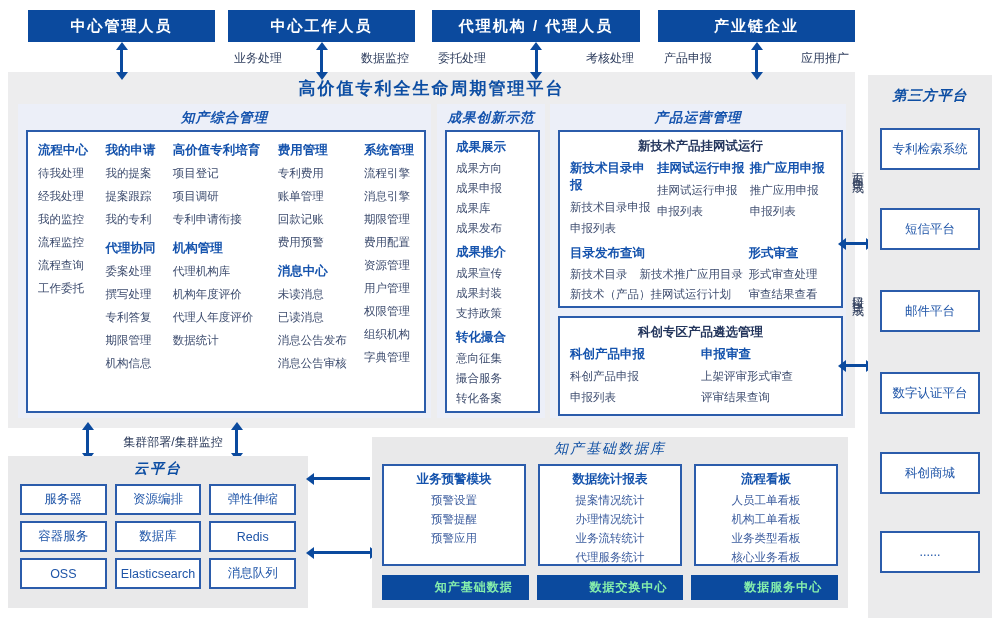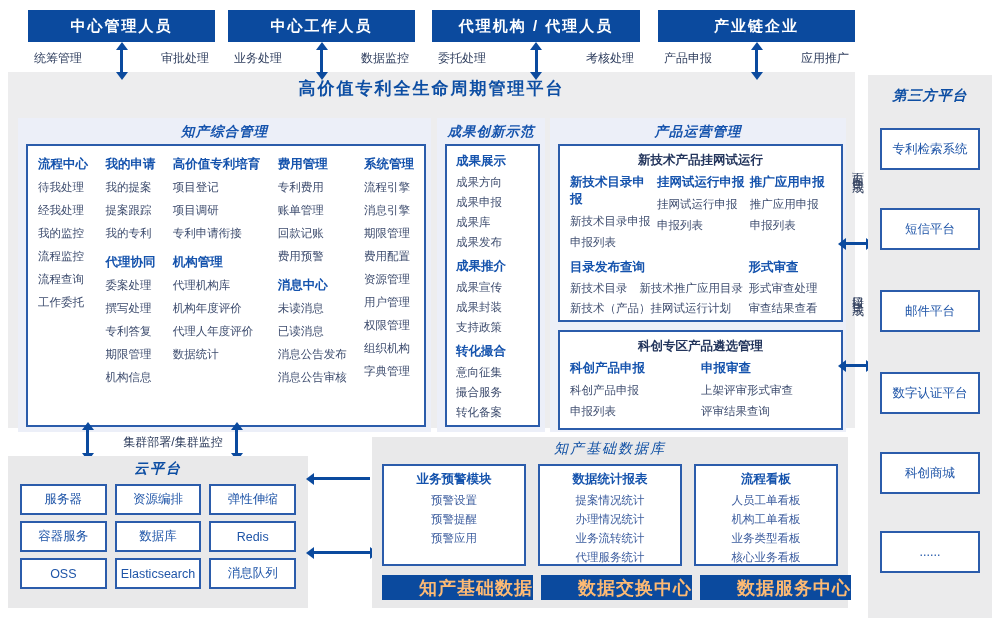--- a/index.html
+++ b/index.html
@@ -33,21 +33,21 @@
   #actor3{left:658px;width:197px;}
   .actor-bar{height:32px;background:var(--primary);color:#fff;font-size:15px;font-weight:bold;
     display:flex;align-items:center;justify-content:center;letter-spacing:2px;}
   .actor-roles{display:flex;justify-content:space-between;padding:0 6px;margin-top:8px;
     font-size:12px;color:#2f3e5e;}
   .role-arrow{left:calc(50% - 1.5px);top:40px;height:22px;z-index:5;}
   
   .platform{position:absolute;left:8px;top:72px;width:847px;height:356px;background:#ededee;}
   .platform-title{position:absolute;top:5px;left:0;right:0;text-align:center;
     font-size:17px;font-weight:bold;color:#0d4ea3;letter-spacing:2px;}
-  .panel{position:absolute;background:#eceff8;margin-top:14px;}
+  .panel{position:absolute;background:#eceff8;}
   .panel-title{height:26px;line-height:28px;text-align:center;font-weight:bold;font-style:italic;
     color:var(--accent);font-size:13.5px;letter-spacing:1px;}
   .panel-body{position:absolute;left:8px;top:26px;right:5px;bottom:5px;background:#fff;
     border:2px solid var(--border);}
   #panel-ip{left:10px;top:32px;width:413px;height:314px;}
   #panel-ach{left:429px;top:32px;width:108px;height:314px;}
   #panel-prod{left:542px;top:32px;width:296px;height:314px;}
   #panel-ip .panel-body{display:flex;justify-content:space-between;padding:6px 10px;}
   .grp-h{font-size:12.5px;font-weight:bold;color:var(--accent);line-height:24px;white-space:nowrap;}
   .item{font-size:11.5px;color:var(--body);line-height:23px;white-space:nowrap;}
@@ -113,33 +113,29 @@
   #cd-arrow2{left:314px;top:551px;width:56px;}
   
   .db{position:absolute;left:372px;top:437px;width:476px;height:171px;background:#e9e9ea;}
   .db-title{text-align:center;font-weight:normal;font-style:italic;font-size:14px;
     color:#0d4ea3;margin-top:3px;letter-spacing:2px;}
   .db-modules{position:absolute;left:10px;right:10px;top:27px;display:flex;gap:12px;}
   .db-module{flex:1;height:102px;background:#fff;border:2px solid var(--border);text-align:center;}
   .db-module .grp-h{line-height:24px;margin-top:1px;}
   .db-module .item{line-height:19px;color:#3b5c9e;}
   .db-bars{position:absolute;left:10px;right:10px;top:138px;display:flex;gap:8px;}
-  .db-bars .item{flex:1;height:25px;background:var(--primary);color:#fdba74;font-weight:bold;
-    font-size:18px;display:flex;align-items:center;justify-content:center;
+  .db-bars .item{flex:1;height:25px;background:var(--primary);color:#86efac;font-weight:bold;
+    font-size:12px;display:flex;align-items:center;justify-content:center;
     letter-spacing:1px;line-height:normal;padding-left:37px;}
 </style>
 </head>
 <body>
 
 <div class="actor" id="actor0">
   <div class="actor-bar">中心管理人员</div>
-  <div class="actor-roles">
-    <span>统筹管理</span>
-    <span>审批处理</span>
-  </div>
   <div class="vda role-arrow"></div>
 </div>
 <div class="actor" id="actor1">
   <div class="actor-bar">中心工作人员</div>
   <div class="actor-roles">
     <span>业务处理</span>
     <span>数据监控</span>
   </div>
   <div class="vda role-arrow"></div>
 </div>

